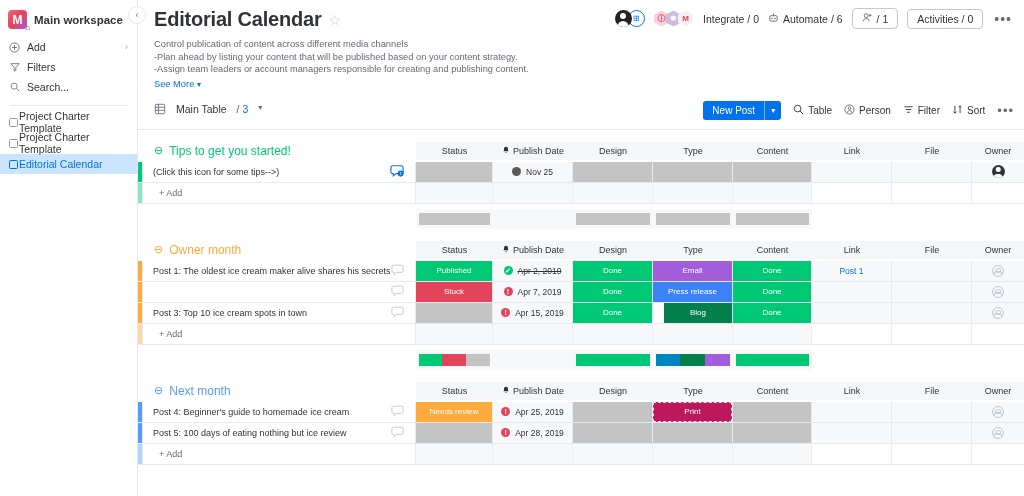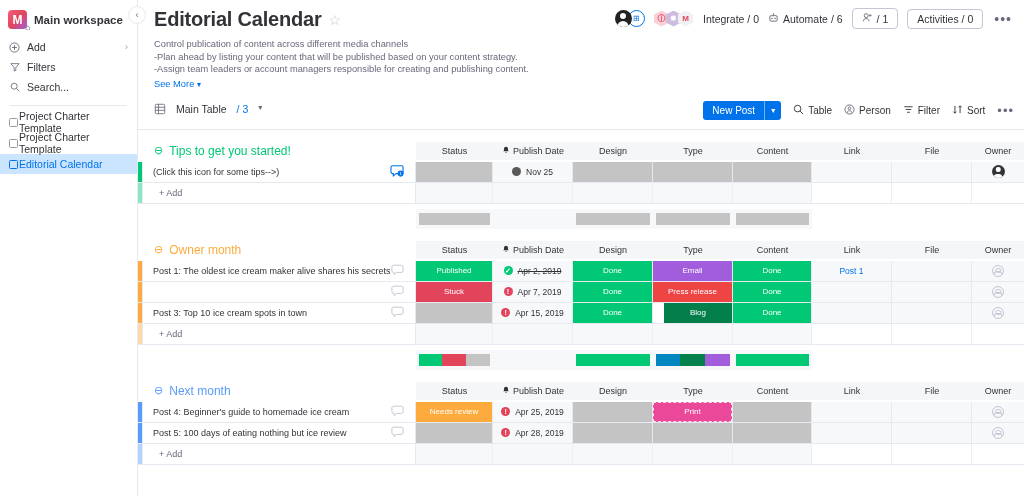--- a/index.html
+++ b/index.html
@@ -604,21 +604,21 @@
               <div class="cell" style="width: 80px; flex: 0 0 80px;">
                 <div class="datecell">
                   <span class="dot red">!</span>
                   <span>Apr 7, 2019</span>
                 </div>
               </div>
               <div class="cell" style="width: 80px; flex: 0 0 80px;">
                 <div class="statuspill" style="background: rgb(0, 200, 117);">Done</div>
               </div>
               <div class="cell" style="width: 80px; flex: 0 0 80px;">
-                <div class="statuspill" style="background: #ef4444;">Press release</div>
+                <div class="statuspill" style="background: #3b82f6;">Press release</div>
               </div>
               <div class="cell" style="width: 79px; flex: 0 0 79px;">
                 <div class="statuspill" style="background: rgb(0, 200, 117);">Done</div>
               </div>
               <div class="cell" style="width: 80px; flex: 0 0 80px; background: rgb(247, 248, 250);"></div>
               <div class="cell" style="width: 80px; flex: 0 0 80px; background: rgb(247, 248, 250);"></div>
               <div class="cell" style="width: 52px; flex: 0 0 52px; border-right: none;">
                 <div class="ownercell">
                   <div class="ph-av"></div>
                 </div>
@@ -757,21 +757,21 @@
               <div class="cell" style="width: 80px; flex: 0 0 80px;">
                 <div class="datecell">
                   <span class="dot red">!</span>
                   <span>Apr 25, 2019</span>
                 </div>
               </div>
               <div class="cell" style="width: 80px; flex: 0 0 80px;">
                 <div class="statuspill" style="background: rgb(196, 196, 196);"></div>
               </div>
               <div class="cell" style="width: 80px; flex: 0 0 80px;">
-                <div class="statuspill dashed" style="background: #ec4899;">Print</div>
+                <div class="statuspill dashed" style="background: #be185d;">Print</div>
               </div>
               <div class="cell" style="width: 79px; flex: 0 0 79px;">
                 <div class="statuspill" style="background: rgb(196, 196, 196);"></div>
               </div>
               <div class="cell" style="width: 80px; flex: 0 0 80px; background: rgb(247, 248, 250);"></div>
               <div class="cell" style="width: 80px; flex: 0 0 80px; background: rgb(247, 248, 250);"></div>
               <div class="cell" style="width: 52px; flex: 0 0 52px; border-right: none;">
                 <div class="ownercell">
                   <div class="ph-av"></div>
                 </div>

